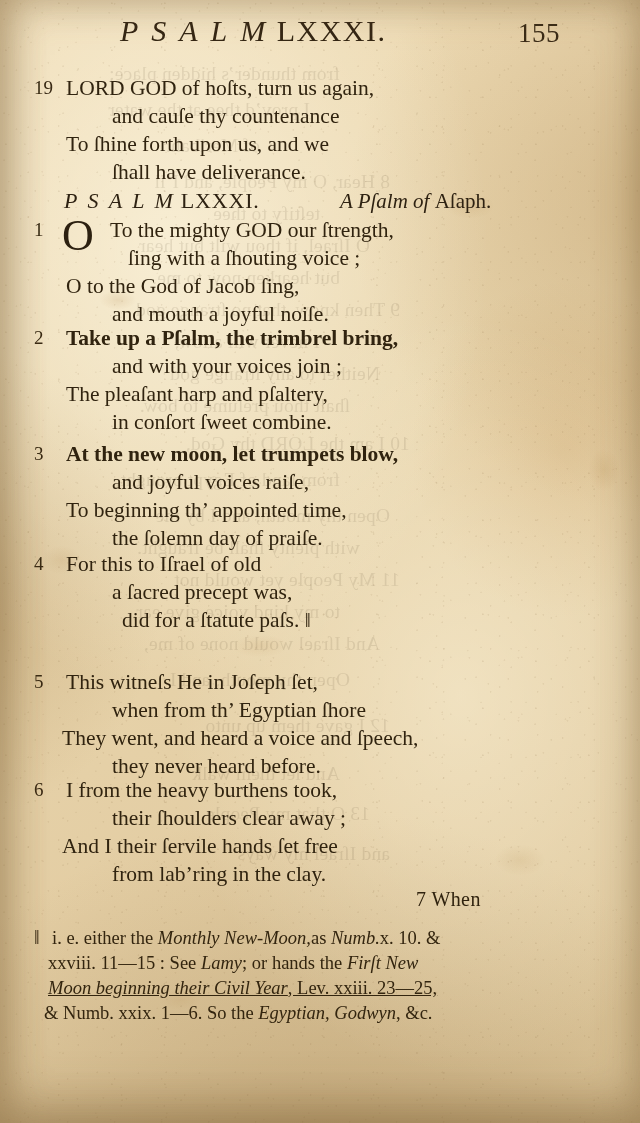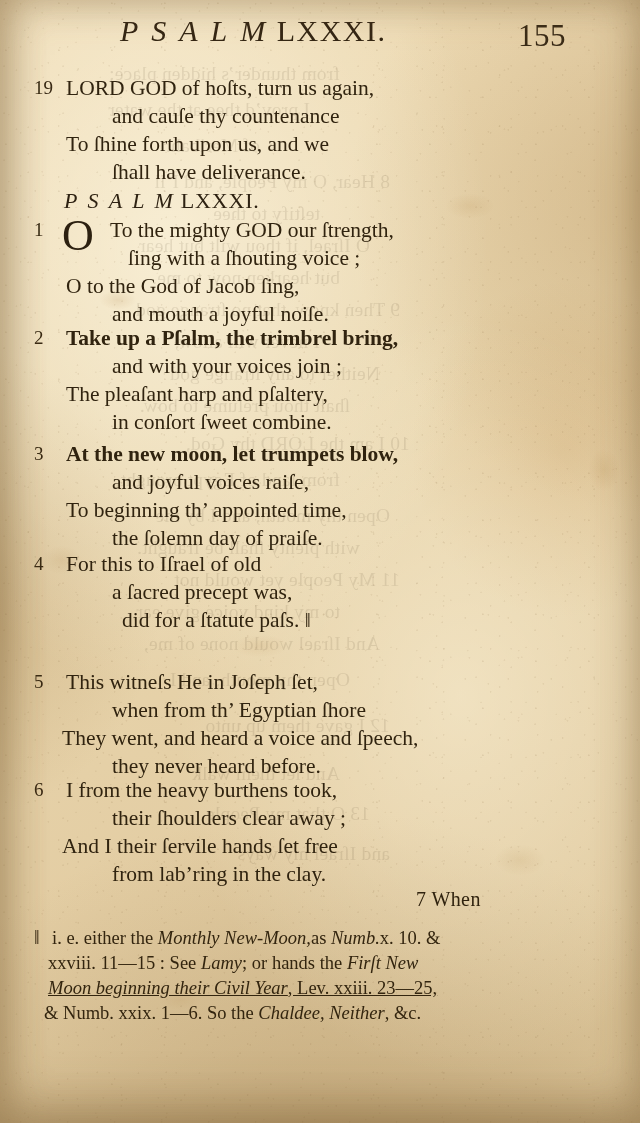--- a/index.html
+++ b/index.html
@@ -108,21 +108,21 @@
     font-style: italic;
     letter-spacing: 3px;
   }
   #runhead .rh-title .rom {
     letter-spacing: 1.5px;
   }
   #runhead .rh-folio {
     position: absolute;
     left: 518px;
     top: 4px;
-    font-size: 31px;
+    font-size: 27px;
     letter-spacing: 0.5px;
     color: #3a2b17;
   }
 
   
   .stanza { position: absolute; left: 0; width: 640px; }
 
   .vline {
     position: relative;
     height: 28px;
@@ -295,20 +295,21 @@
     <div class="vline">
       <span class="vtext i1">ſhall have deliverance.</span>
     </div>
   </div>
 
   <div id="psalm-heading" class="ink">
     <span class="ph-main">
       <span class="ital">P S A L M</span>
       <span class="rom">LXXXI.</span>
     </span>
+    <span class="ph-sub"><span>A Pſalm of </span><span class="rom">Aſaph.</span></span>
   </div>
 
   <div id="dropcap" class="ink">O</div>
 
   <div class="stanza ink" style="top:216px;">
     <div class="vline">
       <span class="vnum">1</span>
       <span class="vtext" style="left:110px;">To the mighty GOD our ſtrength,</span>
     </div>
     <div class="vline">
@@ -406,18 +407,18 @@
       <span class="fn-mark">‖</span>
       <span class="fn-inner fn-l0" id="fn0"><span>i. e.  either the </span><i>Monthly New-Moon,</i><span>as </span><i>Numb.</i><span>x.  10. &amp;</span></span>
     </div>
     <div class="fn-line">
       <span class="fn-inner fn-l1" id="fn1"><span>xxviii.  11—15 : See </span><i>Lamy</i><span>;   or hands the </span><i>Firſt New</i></span>
     </div>
     <div class="fn-line">
       <span class="fn-inner fn-l2" id="fn2"><i>Moon beginning their Civil Year</i><span>,  Lev. xxiii.  23—25,</span></span>
     </div>
     <div class="fn-line">
-      <span class="fn-inner fn-l3" id="fn3"><span>&amp; Numb. xxix.  1—6. So the </span><i>Chaldee, Neither</i><span>, &amp;c.</span></span>
+      <span class="fn-inner fn-l3" id="fn3"><span>&amp; Numb. xxix.  1—6. So the </span><i>Egyptian, Godwyn</i><span>, &amp;c.</span></span>
     </div>
   </div>
 
   <div id="vignette"></div>
 </div>
 
 </body></html>

